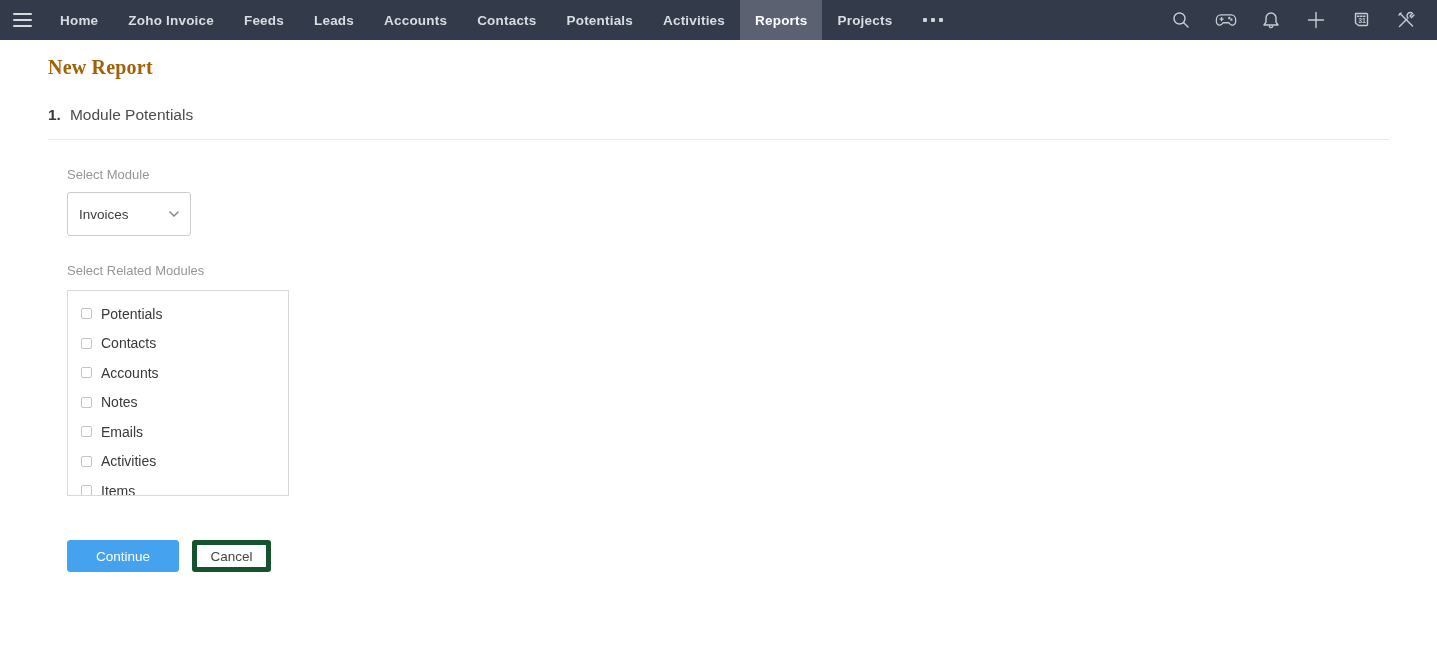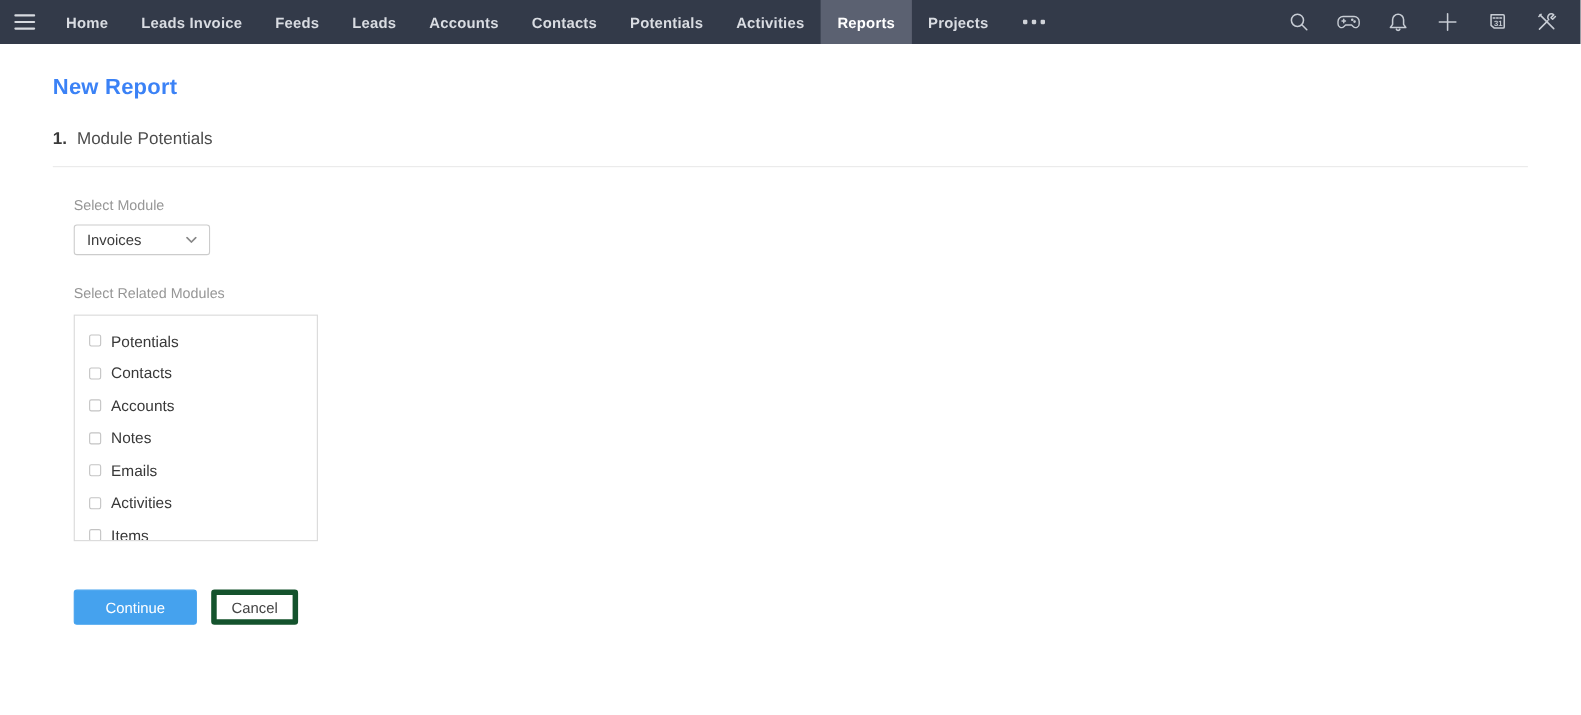--- a/index.html
+++ b/index.html
@@ -40,37 +40,37 @@
     display: flex; align-items: center;
     gap: 23px; padding-right: 20px;
   }
   .nav-icon { width: 22px; height: 22px; display: flex; align-items: center; justify-content: center; cursor: pointer; }
   .nav-icon svg { stroke: #c7ccd4; fill: none; stroke-width: 1.4; stroke-linecap: round; stroke-linejoin: round; }
   .nav-icon svg text { fill: #c7ccd4; stroke: none; font-family: "Liberation Sans", sans-serif; font-size: 7px; font-weight: bold; }
 
   
   .main { padding: 0 48px; }
   .page-title {
-    margin-top: 28px;
-    font-size: 20px; color: #3b82f6; letter-spacing: 0.2px;
+    margin-top: 16px;
+    font-size: 20px; color: #a16207; letter-spacing: 0.2px; font-family: Liberation Serif, serif;
   }
   .section-head {
     margin-top: 27px;
     display: flex; align-items: baseline; gap: 9px;
     font-size: 15.5px; color: #4c4c4c;
   }
   .section-num { font-weight: bold; color: #3a3a3a; }
   .separator { margin-top: 15px; border: none; border-top: 1px solid #e9e9e9; }
 
   .form { margin-left: 19px; }
   .field-label { margin-top: 27px; font-size: 13px; color: #969696; }
 
   .dropdown {
     margin-top: 10px;
-    width: 124px; height: 28px;
+    width: 124px; height: 44px;
     border: 1px solid #cccccc; border-radius: 3px;
     background: #ffffff;
     display: flex; align-items: center; justify-content: space-between;
     padding: 0 11px;
     font-size: 13.5px; color: #3c3c3c;
     cursor: pointer;
   }
   .dropdown svg { stroke: #888888; fill: none; stroke-width: 1.5; stroke-linecap: round; }
 
   .listbox {
@@ -112,21 +112,21 @@
 <body>
 
 <div class="navbar">
   <div class="hamburger">
     <span></span>
       <span></span>
       <span></span>
   </div>
   <div class="nav-items">
     <div class="nav-item">Home</div>
-    <div class="nav-item">Leads Invoice</div>
+    <div class="nav-item">Zoho Invoice</div>
     <div class="nav-item">Feeds</div>
     <div class="nav-item">Leads</div>
     <div class="nav-item">Accounts</div>
     <div class="nav-item">Contacts</div>
     <div class="nav-item">Potentials</div>
     <div class="nav-item">Activities</div>
     <div class="nav-item active">Reports</div>
     <div class="nav-item">Projects</div>
     <div class="nav-more">
         <i></i>

